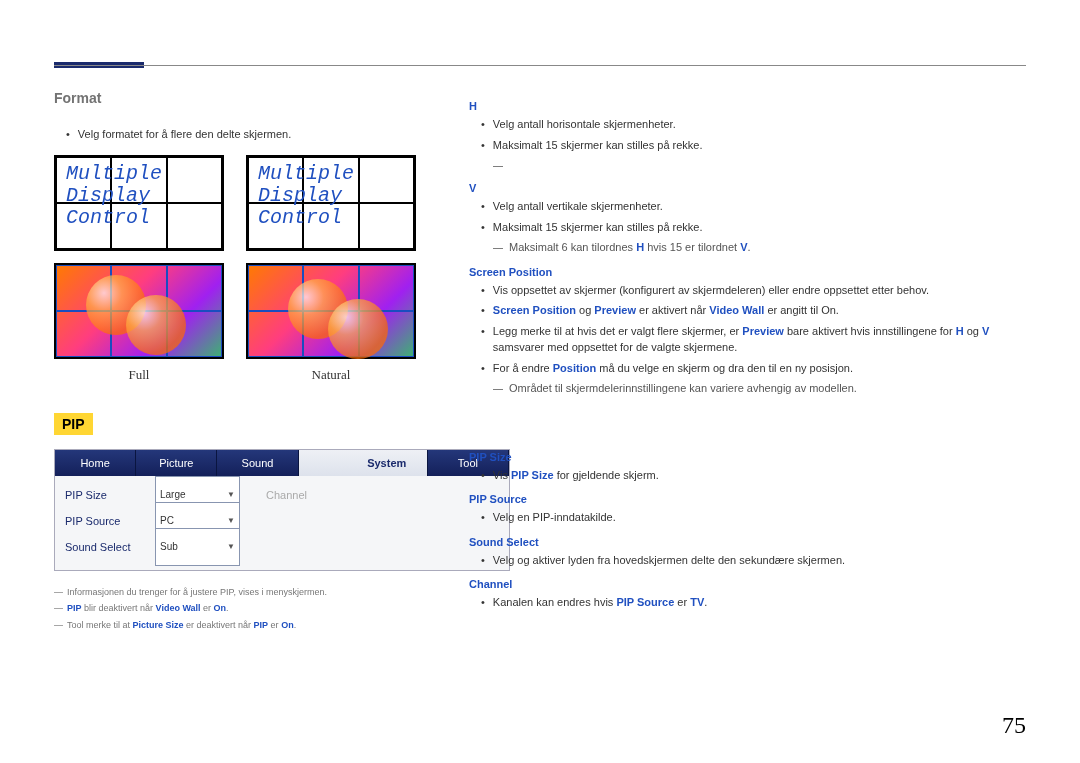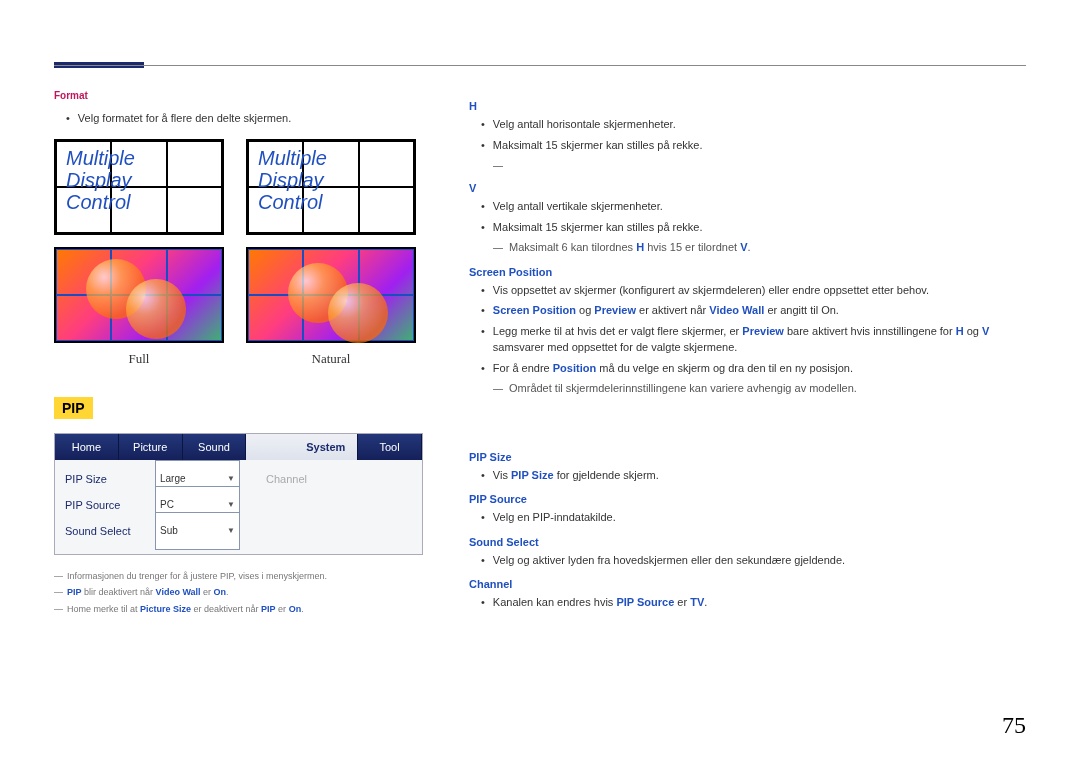--- a/index.html
+++ b/index.html
@@ -28,21 +28,21 @@
     height: 6px;
     background: #1a2a6c;
   }
   .columns {
     display: flex;
     margin-top: 40px;
     gap: 35px;
   }
   .left-col { width: 380px; flex-shrink: 0; }
   .right-col { flex: 1; }
-  h3.format { font-size: 10px; font-weight: bold; margin-bottom: 9px; color: #be185d; }
+  h3.format { font-size: 14px; font-weight: bold; margin-bottom: 20px; color: #737373; }
   .bullet { display: flex; font-size: 11px; color: #333; margin: 4px 0 4px 12px; line-height: 1.5; }
   .bullet .dot { margin-right: 8px; }
   .sub-dash { display: flex; font-size: 11px; color: #555; margin: 4px 0 4px 24px; line-height: 1.5; }
   .sub-dash .dash { margin-right: 6px; font-size: 10px; color: #555; position: relative; top: 1px; }
   .blue-head { color: #2050c0; font-size: 11px; font-weight: bold; margin: 10px 0 4px 0; }
   .strong-blue { color: #2050c0; font-weight: bold; }
   .images-row { display: flex; gap: 22px; margin-top: 12px; }
   .img-stack { width: 170px; }
   .mdc-box {
     width: 170px; height: 96px;
@@ -50,21 +50,21 @@
     display: grid;
     grid-template-columns: repeat(3, 1fr);
     grid-template-rows: repeat(2, 1fr);
     position: relative;
     background: #fff;
   }
   .mdc-box .cell { border: 1px solid #000; }
   .mdc-text {
     position: absolute;
     top: 6px; left: 10px;
-    font-family: Liberation Sans, sans-serif;
+    font-family: Liberation Mono, monospace;
     font-style: italic;
     font-size: 20px;
     line-height: 1.1;
     color: #2050c0;
     pointer-events: none;
   }
   .flower-box {
     width: 170px; height: 96px;
     margin-top: 12px;
     border: 2px solid #000;
@@ -93,21 +93,21 @@
     display: inline-block;
     background: #ffd633;
     color: #000;
     font-weight: bold;
     font-size: 14px;
     padding: 3px 8px;
     margin-top: 30px;
     margin-bottom: 14px;
   }
   .menu-ui {
-    width: 369px;
+    width: 456px;
     border: 1px solid #aab;
     background: #a3a3a3;
     font-size: 11px;
   }
   .menu-tabs {
     display: flex;
     background: linear-gradient(#1a2a6c, #14205a);
     height: 26px;
   }
   .menu-tab {
@@ -276,21 +276,21 @@
       </div>
       <div class="line">
         <span class="dash">―</span>
         <span>
           <span class="strong-blue">PIP</span><span> blir deaktivert når </span><span class="strong-blue">Video Wall</span><span> er </span><span class="strong-blue">On</span><span>.</span>
         </span>
       </div>
       <div class="line">
         <span class="dash">―</span>
         <span>
-          <span>Home merke til at </span><span class="strong-blue">Picture Size</span><span> er deaktivert når </span><span class="strong-blue">PIP</span><span> er </span><span class="strong-blue">On</span><span>.</span>
+          <span>Tool merke til at </span><span class="strong-blue">Picture Size</span><span> er deaktivert når </span><span class="strong-blue">PIP</span><span> er </span><span class="strong-blue">On</span><span>.</span>
         </span>
       </div>
     </div>
   </div>
 
   <div class="right-col">
     <div class="blue-head">H</div>
     <div class="bullet">
         <span class="dot">•</span>
         <span>Velg antall horisontale skjermenheter.</span>
@@ -348,21 +348,21 @@
 
       <div class="blue-head">PIP Source</div>
       <div class="bullet">
           <span class="dot">•</span>
           <span>Velg en PIP-inndatakilde.</span>
         </div>
 
       <div class="blue-head">Sound Select</div>
       <div class="bullet">
           <span class="dot">•</span>
-          <span>Velg og aktiver lyden fra hovedskjermen eller den sekundære gjeldende.</span>
+          <span>Velg og aktiver lyden fra hovedskjermen delte den sekundære skjermen.</span>
         </div>
 
       <div class="blue-head">Channel</div>
       <div class="bullet">
           <span class="dot">•</span>
         <span><span>Kanalen kan endres hvis </span><span class="strong-blue">PIP Source</span><span> er </span><span class="strong-blue">TV</span><span>.</span></span>
       </div>
     </div>
   </div>
 

